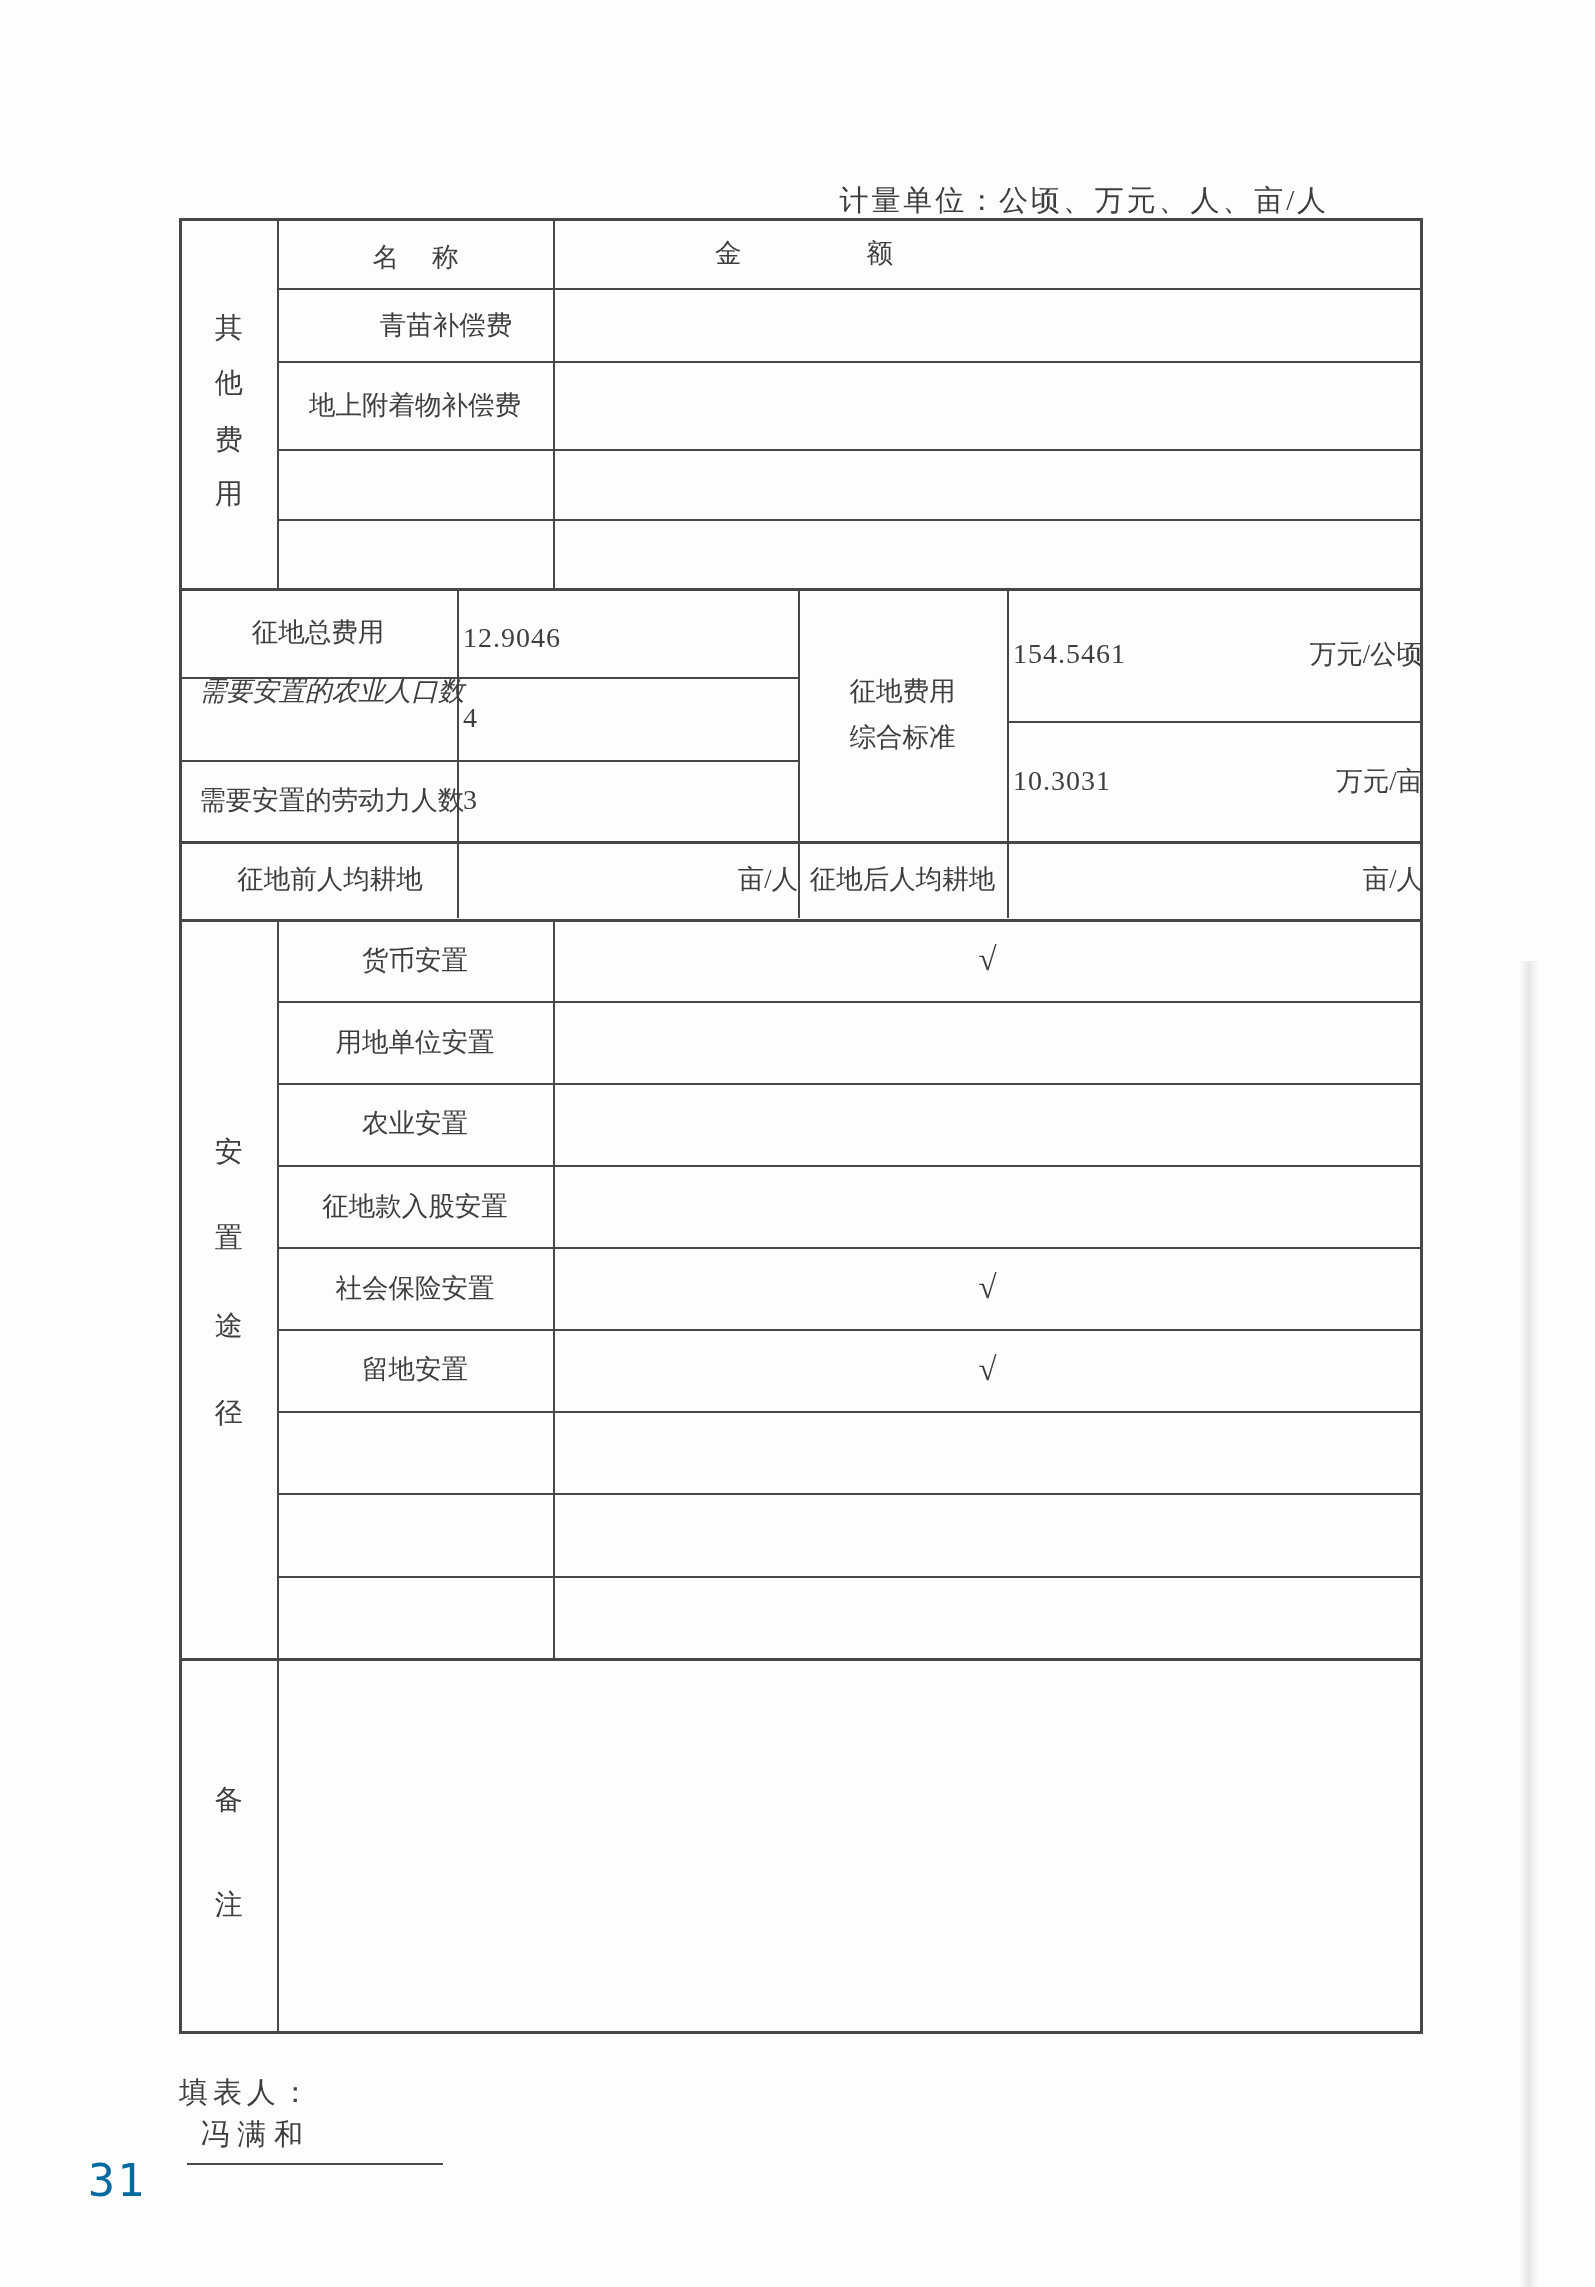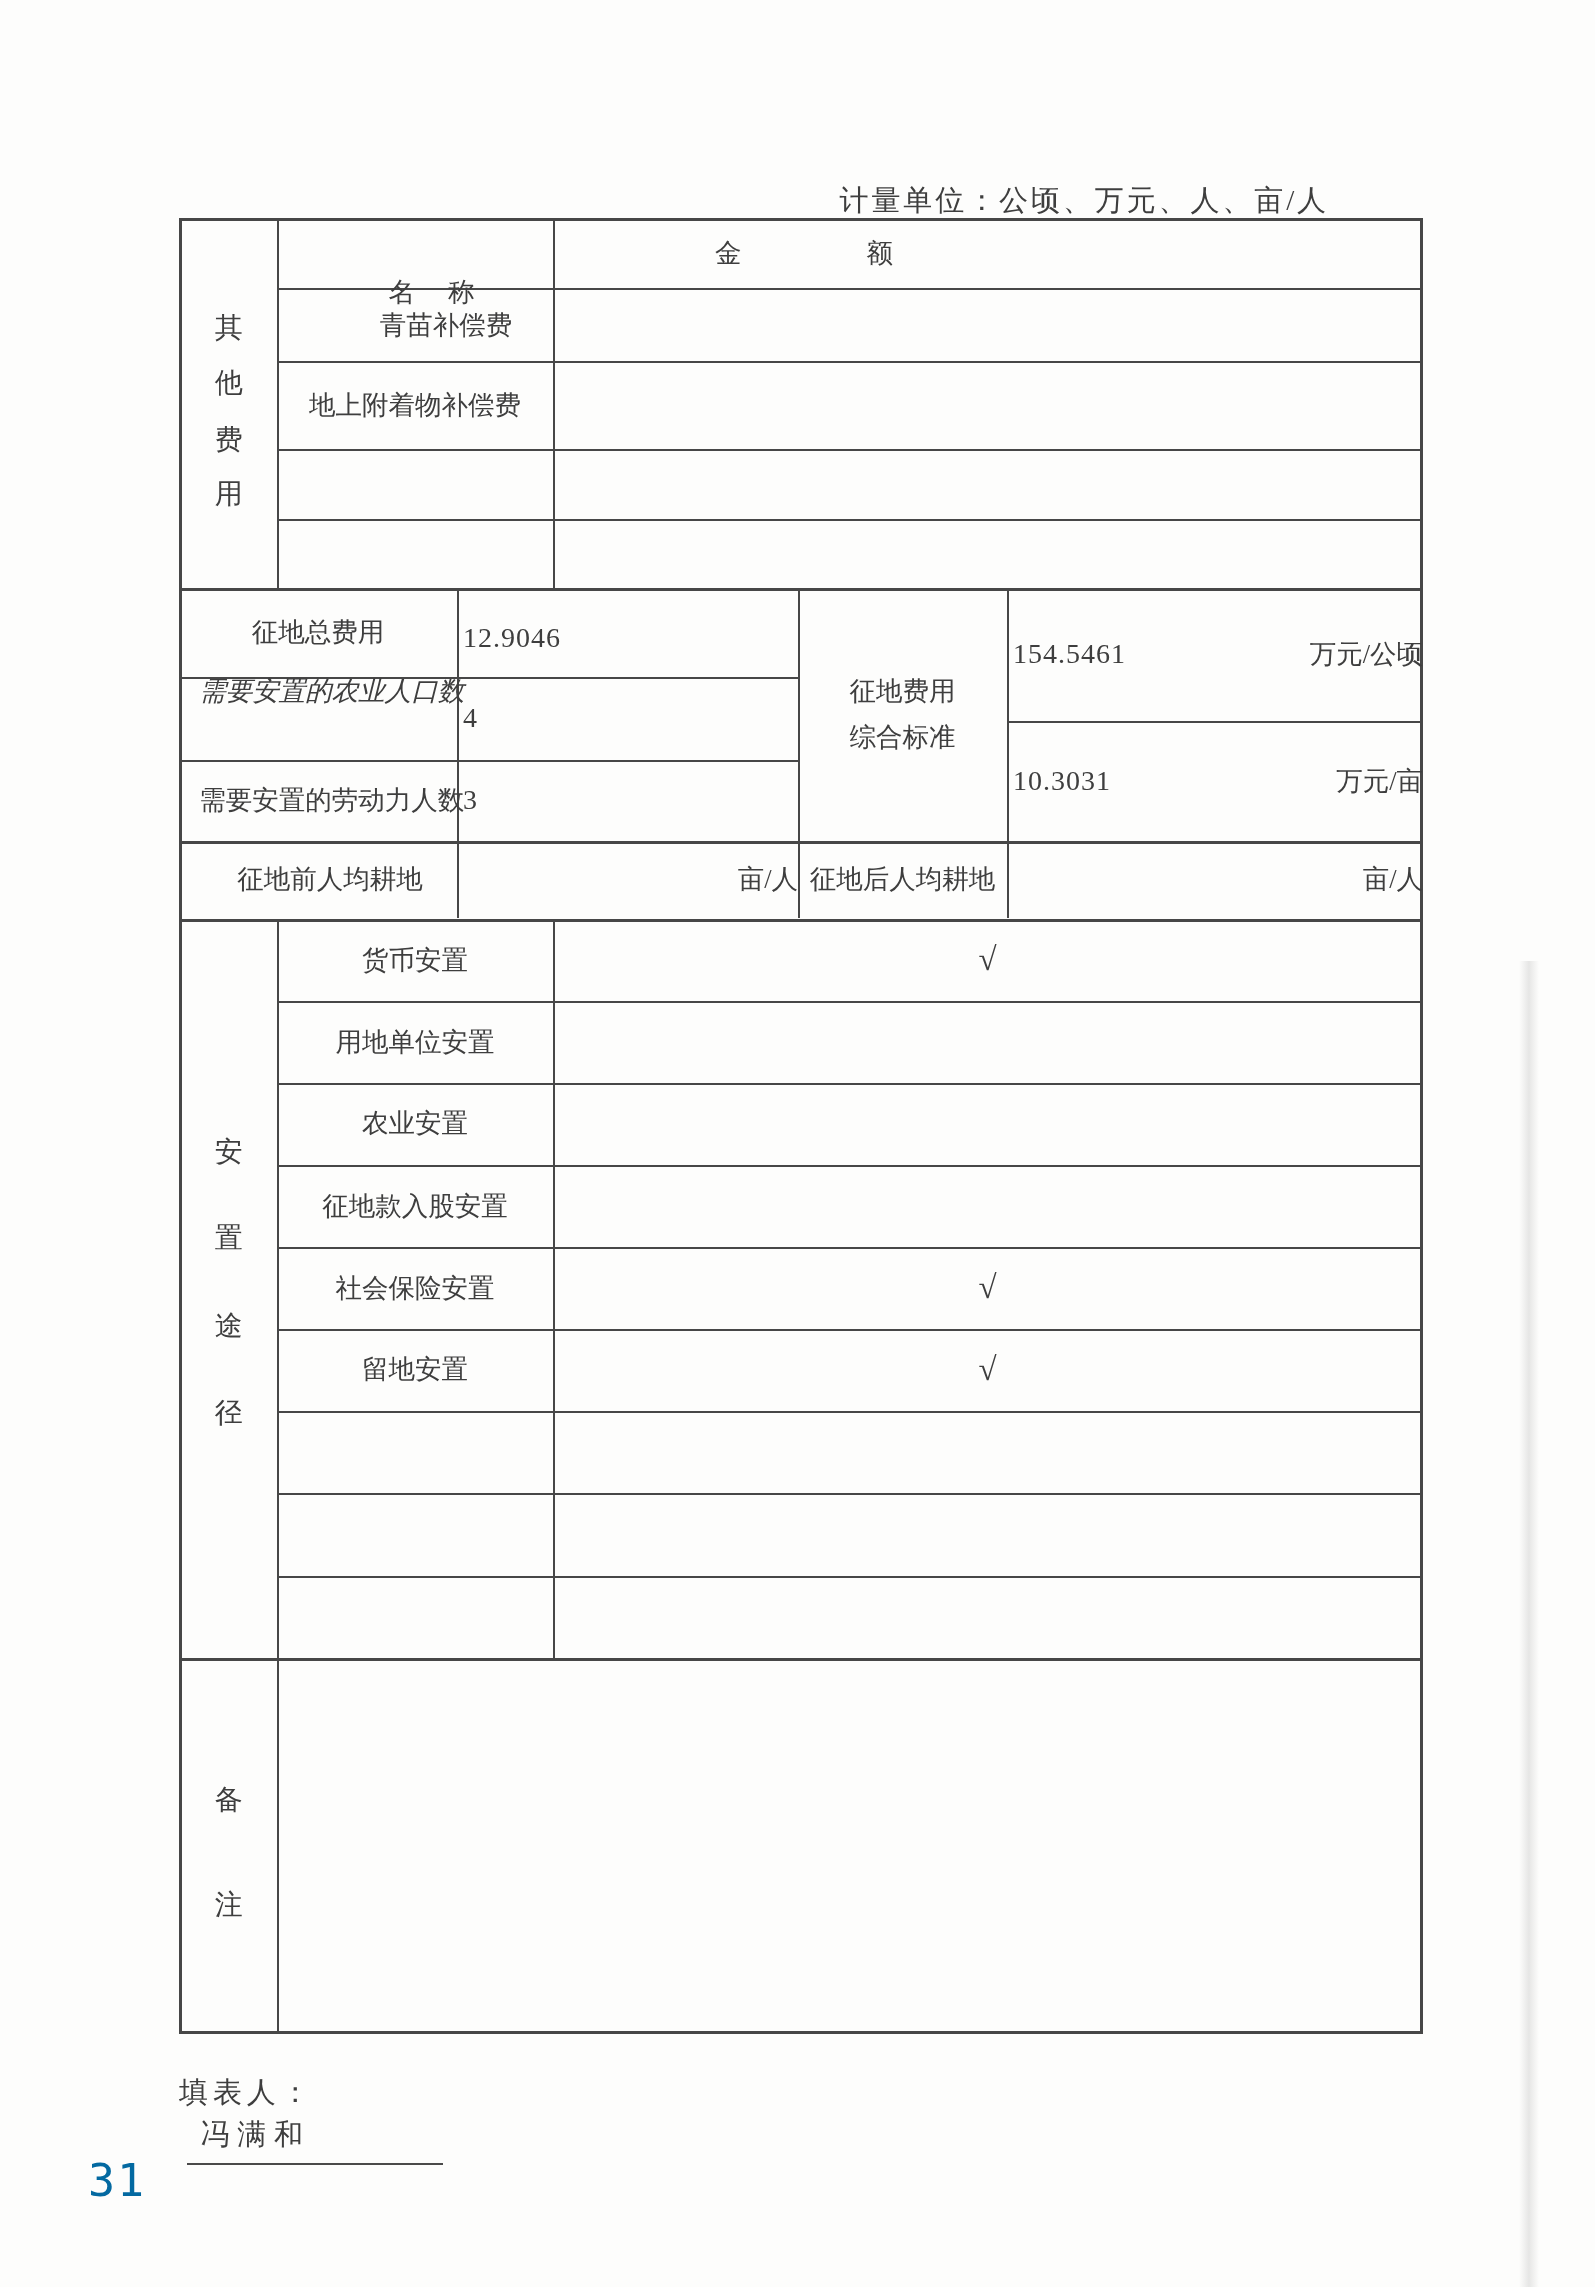--- a/index.html
+++ b/index.html
@@ -66,21 +66,21 @@
     <i class="l" style="left:98px;top:1029px;width:1146px;height:2px;"></i>
     <i class="l" style="left:98px;top:1111px;width:1146px;height:2px;"></i>
     <i class="l" style="left:98px;top:1193px;width:1146px;height:2px;"></i>
     <i class="l" style="left:98px;top:1275px;width:1146px;height:2px;"></i>
     <i class="l" style="left:98px;top:1358px;width:1146px;height:2px;"></i>
     <i class="l" style="left:0;top:1440px;width:1244px;height:2.9px;"></i>
 
     <div class="cell c" style="left:0;top:0;width:98px;height:370px;">
       <span class="vt" style="letter-spacing:56px;">其他费用</span>
     </div>
-    <div class="cell c hdr-name" style="left:98px;top:0;width:276px;height:79px;margin-top:35px;">名称</div>
+    <div class="cell c hdr-name" style="left:82px;top:0;width:276px;height:79px;">名称</div>
     <div class="cell hdr-amount" style="left:374px;top:0;width:869px;height:70px;">金额</div>
 
     <div class="cell c" style="left:98px;top:70px;width:276px;height:74px;margin-left:31px;">青苗补偿费</div>
     <div class="cell lft num" style="left:374px;top:70px;width:869px;height:74px;"></div>
     <div class="cell c" style="left:98px;top:143px;width:276px;height:88px;">地上附着物补偿费</div>
     <div class="cell lft num" style="left:374px;top:143px;width:869px;height:88px;"></div>
     <div class="cell c" style="left:98px;top:231px;width:276px;height:70px;"></div>
     <div class="cell lft num" style="left:374px;top:231px;width:869px;height:70px;"></div>
     <div class="cell c" style="left:98px;top:301px;width:276px;height:70px;"></div>
     <div class="cell lft num" style="left:374px;top:301px;width:869px;height:70px;"></div>

